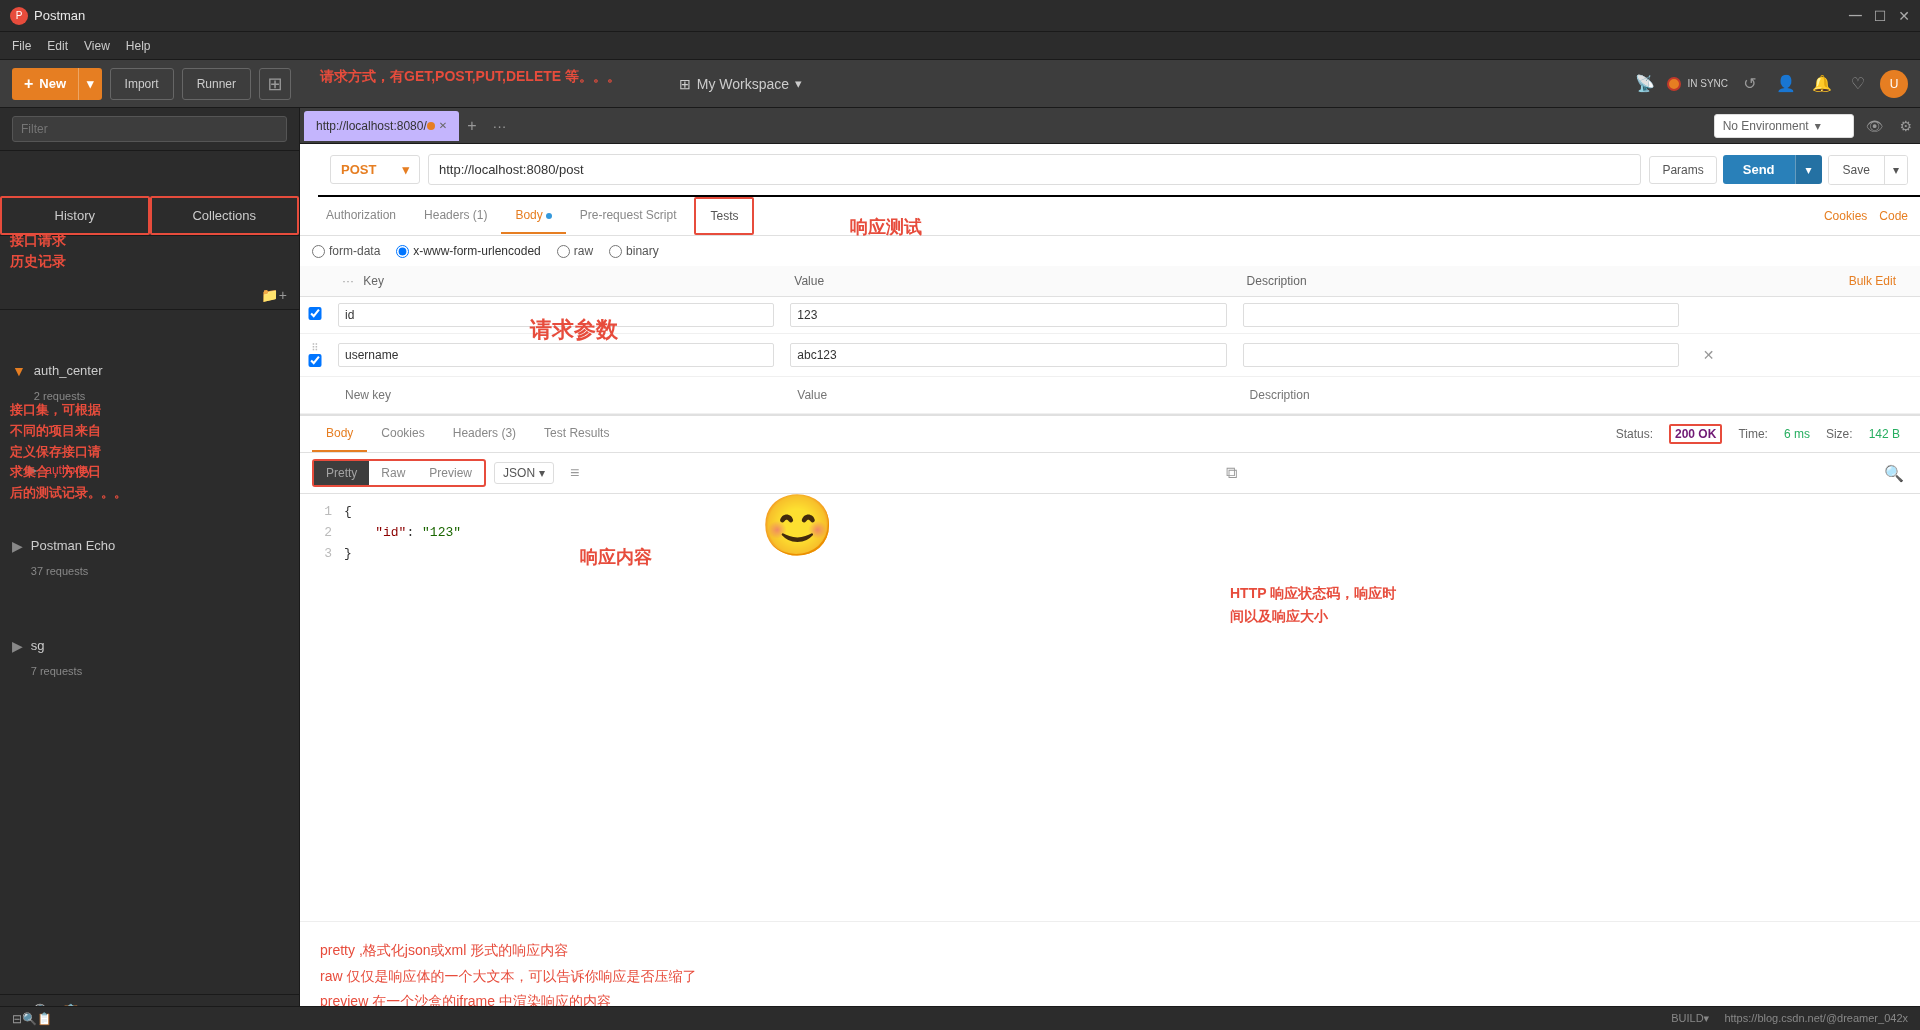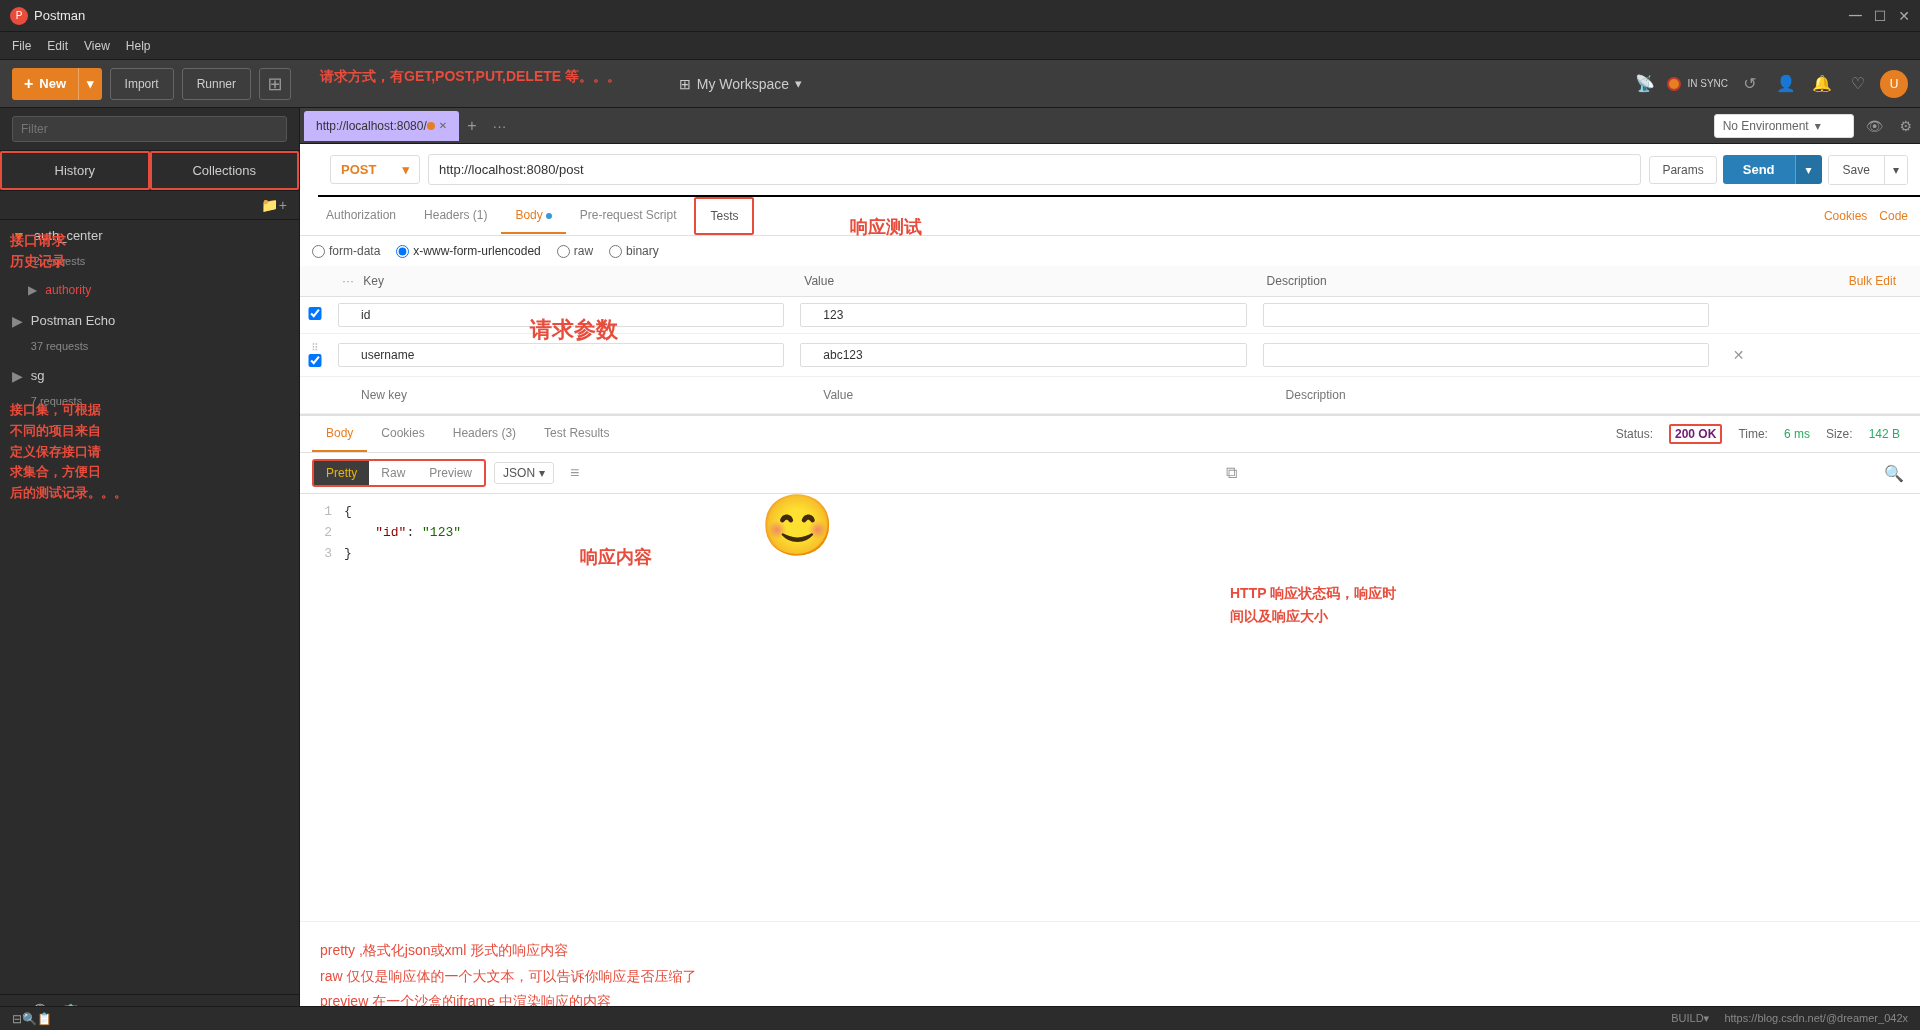--- a/index.html
+++ b/index.html
@@ -26,21 +26,21 @@
     .sync-area { display: flex; align-items: center; gap: 6px; }
     .sync-dot { width: 14px; height: 14px; border-radius: 50%; background: #e67e22; border: 2px solid #c0392b; }
     .sync-text { color: #ccc; font-size: 10px; }
     .toolbar-icon-btn { background: transparent; border: none; color: #999; font-size: 16px; cursor: pointer; width: 28px; height: 28px; display: flex; align-items: center; justify-content: center; border-radius: 3px; }
     .avatar { width: 28px; height: 28px; border-radius: 50%; background: #e67e22; display: flex; align-items: center; justify-content: center; color: white; font-size: 12px; cursor: pointer; }
 
     
     .main-layout { display: flex; height: calc(1030px - 32px - 28px - 48px); }
 
     
-    .sidebar { width: 300px; background: #2c2c2c; border-right: 1px solid #1a1a1a; display: flex; flex-direction: column; flex-shrink: 0; }
+    .sidebar { width: 300px; background: #2c2c2c; border-right: 1px solid #1a1a1a; display: flex; flex-direction: column; flex-shrink: 0; gap: 45px; }
     .sidebar-search { padding: 8px 12px; border-bottom: 1px solid #1a1a1a; }
     .sidebar-search input { width: 100%; background: #3d3d3d; border: 1px solid #555; border-radius: 3px; color: #ccc; font-size: 12px; padding: 5px 8px; outline: none; }
     .sidebar-tabs { display: flex; border-bottom: 1px solid #1a1a1a; }
     .sidebar-tab { flex: 1; text-align: center; padding: 10px; color: #999; font-size: 13px; cursor: pointer; border: 2px solid transparent; }
     .sidebar-tab.history-tab { border: 2px solid #e74c3c; border-radius: 2px; color: #ccc; }
     .sidebar-tab.collections-tab { border: 2px solid #e74c3c; border-radius: 2px; color: #ccc; }
     .sidebar-icons { display: flex; justify-content: flex-end; padding: 4px 8px; border-bottom: 1px solid #1a1a1a; }
     .sidebar-icon-btn { background: transparent; border: none; color: #999; cursor: pointer; font-size: 14px; padding: 2px 4px; }
     .sidebar-item { display: flex; align-items: flex-start; padding: 8px 12px; cursor: pointer; gap: 8px; }
     .sidebar-item-content { flex: 1; }
@@ -89,42 +89,42 @@
     .body-section { background: #fff; border-bottom: 1px solid #e0e0e0; }
     .body-type-row { display: flex; align-items: center; gap: 16px; padding: 8px 12px; }
     .radio-option { display: flex; align-items: center; gap: 4px; font-size: 12px; color: #555; cursor: pointer; }
     .radio-option input[type=radio] { cursor: pointer; }
     .radio-option.selected { color: #333; }
 
     
     .params-table { width: 100%; border-collapse: collapse; background: #fff; }
     .params-table th { padding: 8px 12px; text-align: left; font-size: 12px; color: #666; font-weight: 500; border-bottom: 1px solid #e0e0e0; background: #fafafa; }
     .params-table td { padding: 6px 8px; border-bottom: 1px solid #f0f0f0; font-size: 12px; color: #333; }
-    .params-table input { width: 100%; border: 1px solid #ddd; border-radius: 2px; padding: 4px 22px; font-size: 12px; outline: none; color: #333; }
+    .params-table input { width: 100%; border: 1px solid #ddd; border-radius: 2px; padding: 4px 6px; font-size: 12px; outline: none; color: #333; }
     .checkbox-cell { width: 30px; text-align: center; }
     .bulk-edit-btn { color: #e67e22; font-size: 12px; cursor: pointer; text-align: right; padding: 4px 12px; }
     .row-delete { color: #999; cursor: pointer; font-size: 14px; padding: 0 8px; }
     .new-key-row td { color: #bbb; }
     .table-dots { color: #999; margin-right: 6px; }
 
     
     .response-section { flex: 1; display: flex; flex-direction: column; background: #fff; border-top: 1px solid #e0e0e0; min-height: 0; }
     .response-tabs-row { display: flex; align-items: center; padding: 0 12px; border-bottom: 1px solid #e0e0e0; background: #fff; }
     .res-tab { padding: 10px 14px; font-size: 12px; color: #888; cursor: pointer; border-bottom: 2px solid transparent; }
     .res-tab.active { color: #e67e22; border-bottom: 2px solid #e67e22; }
     .response-status { margin-left: auto; display: flex; gap: 16px; align-items: center; font-size: 12px; color: #666; padding: 0 8px; }
     .status-ok { color: #701a75; font-weight: 600; }
     .status-time { color: #27ae60; }
     .status-size { color: #27ae60; }
     .status-highlight { border: 2px solid #e74c3c; border-radius: 2px; padding: 1px 4px; }
 
     
     .res-body-tabs { display: flex; align-items: center; padding: 6px 12px; gap: 4px; border-bottom: 1px solid #e0e0e0; background: #fff; }
     .res-body-tab { padding: 5px 12px; font-size: 12px; color: #888; cursor: pointer; border-radius: 3px; }
-    .res-body-tab.active { background: #3d3d3d; color: #eab308; border-radius: 3px; }
+    .res-body-tab.active { background: #3d3d3d; color: #a3a3a3; border-radius: 3px; }
     .res-format-select { display: flex; align-items: center; gap: 4px; border: 1px solid #ddd; border-radius: 3px; padding: 3px 8px; font-size: 12px; color: #555; cursor: pointer; margin-left: 4px; }
     .res-icon-btn { background: transparent; border: none; color: #999; cursor: pointer; font-size: 16px; margin-left: auto; padding: 4px; }
     .res-body-tab-group { border: 2px solid #e74c3c; border-radius: 3px; display: flex; }
     .res-body-tab-group .res-body-tab { border-radius: 0; }
 
     
     .code-area { flex: 1; background: #fff; padding: 8px 12px; font-family: 'Courier New', monospace; font-size: 13px; overflow-y: auto; position: relative; }
     .code-line { display: flex; gap: 12px; color: #333; line-height: 1.6; }
     .line-num { color: #bbb; min-width: 20px; text-align: right; user-select: none; }
     .code-key { color: #8b0000; }

